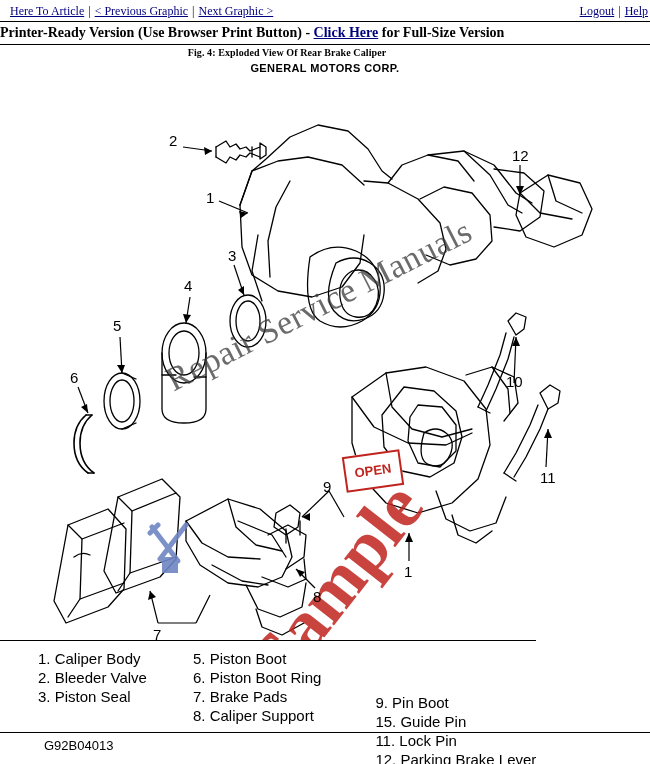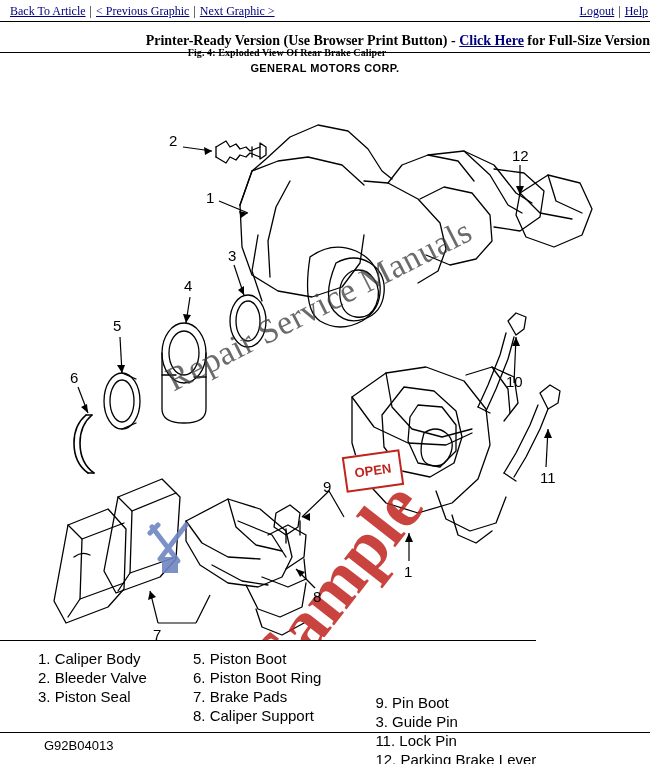--- a/index.html
+++ b/index.html
@@ -51,26 +51,26 @@
   }
   .nav-sep {
     color: #000;
     padding: 0 4px;
     font-size: 12px;
   }
 
   
   .printer-bar {
     position: absolute;
-    left: 0; top: 30px;
+    left: 0; top: 22px;
     width: 650px;
     height: 23px;
     border-bottom: 1px solid #000;
     box-sizing: border-box;
-    text-align: right;
+    text-align: left;
     font-family: "Liberation Serif", serif;
     font-weight: bold;
     font-size: 14px;
     padding-top: 3px;
   }
   .printer-bar .link {
     color: #00007f;
     text-decoration: underline;
     cursor: pointer;
     font-weight: bold;
@@ -206,21 +206,21 @@
     color: #000;
   }
 </style>
 </head>
 <body>
 
 <div class="page">
 
   <div class="navbar">
     <div class="nav-left">
-      <span class="nav-link">Back To Article</span><span class="nav-sep">|</span><span class="nav-link">&lt; Previous Graphic</span><span class="nav-sep">|</span><span class="nav-link">Next Graphic &gt;</span>
+      <span class="nav-link">Here To Article</span><span class="nav-sep">|</span><span class="nav-link">&lt; Previous Graphic</span><span class="nav-sep">|</span><span class="nav-link">Next Graphic &gt;</span>
     </div>
     <div class="nav-right">
       <span class="nav-link">Logout</span><span class="nav-sep">|</span><span class="nav-link">Help</span>
     </div>
   </div>
 
   <div class="printer-bar">
     <span>Printer-Ready Version (Use Browser Print Button) - </span><span class="link">Click Here</span><span> for Full-Size Version</span>
   </div>
 
@@ -401,21 +401,21 @@
         <span class="legend-item">3. Piston Seal</span>
       </div>
       <div class="legend-col c2">
         <span class="legend-item">5. Piston Boot</span>
         <span class="legend-item">6. Piston Boot Ring</span>
         <span class="legend-item">7. Brake Pads</span>
         <span class="legend-item">8. Caliper Support</span>
       </div>
       <div class="legend-col c3">
         <span class="legend-item">9. Pin Boot</span>
-        <span class="legend-item">3. Guide Pin</span>
+        <span class="legend-item">15. Guide Pin</span>
         <span class="legend-item">11. Lock Pin</span>
         <span class="legend-item">12. Parking Brake Lever</span>
       </div>
     </div>
   </div>
 
   <div class="footer-rule"></div>
   <div class="footer-code">G92B04013</div>
 
 </div>

